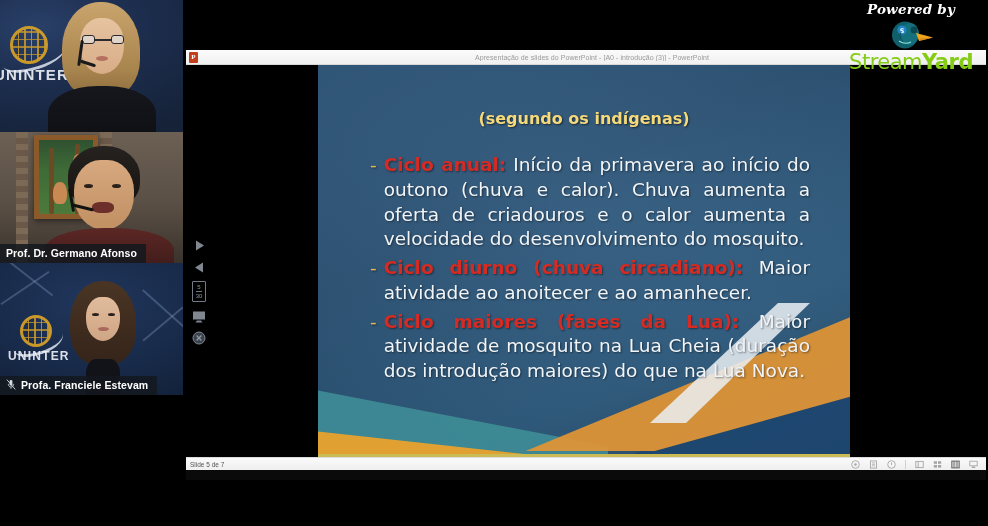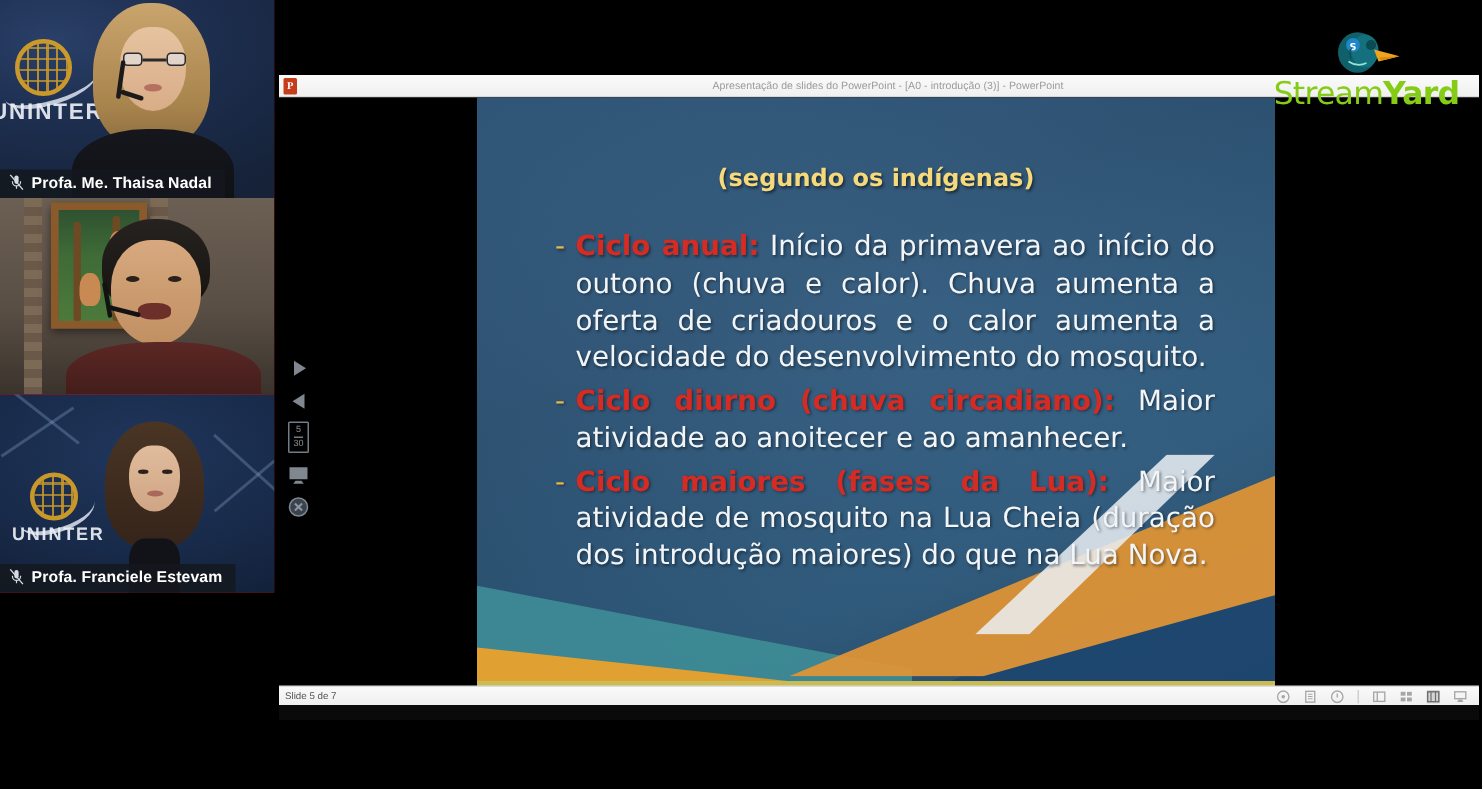--- a/index.html
+++ b/index.html
@@ -220,29 +220,20 @@
               <i style="right:0;top:0;"></i>
             <span style="position:absolute;left:13px;top:4px;width:16px;height:1.6px;background:#2a2a2e;"></span>
           </div>
           <div style="position:absolute;left:96px;top:56px;width:12px;height:5px;border-radius:50%;background:#b5705f;"></div>
           <div class="torso" style="left:48px; top:86px; width:108px; height:60px; background:linear-gradient(180deg,#15171c 0%,#0d0f13 100%);"></div>
 
           <div style="position:absolute;left:79px;top:40px;width:3px;height:26px;background:#1a1a1c;border-radius:2px;transform:rotate(8deg);"></div>
           <div style="position:absolute;left:80px;top:62px;width:16px;height:3px;background:#1a1a1c;border-radius:2px;transform:rotate(18deg);"></div>
         </div>
       </div>
-      <div class="namebar">
-        <svg class="mic" viewBox="0 0 16 18">
-          <path d="M8 1.6a2.3 2.3 0 0 1 2.3 2.3v4.6A2.3 2.3 0 0 1 8 10.8 2.3 2.3 0 0 1 5.7 8.5V3.9A2.3 2.3 0 0 1 8 1.6z" fill="#e9edf3"></path>
-          <path d="M3.6 8v.6c0 2.4 2 4.4 4.4 4.4s4.4-2 4.4-4.4V8" stroke="#e9edf3" stroke-width="1.3" fill="none"></path>
-          <path d="M8 13v3" stroke="#e9edf3" stroke-width="1.3"></path>
-          <path d="M1.2 1L15 17" stroke="#e9edf3" stroke-width="1.5"></path>
-        </svg>
-        <span>Profa. Me. Thaisa Nadal</span>
-      </div>
     </div>
 
     <div class="tile">
       <div class="feed">
         <div class="bg-room"></div>
         <div class="curtain" style="left:16px;"></div>
         <div class="curtain" style="left:100px;"></div>
         <div class="painting">
           <div class="trunk"></div>
           <div class="trunk" style="left:36px;top:4px;height:70px;"></div>
@@ -252,20 +243,23 @@
         <div class="person">
           <div class="hair" style="left:68px; top:14px; width:72px; height:62px; background:linear-gradient(180deg,#262220 0%,#15120f 100%);"></div>
           <div class="face" style="left:74px; top:28px; width:60px; height:70px; background:linear-gradient(180deg,#d8a97f 0%,#c08f62 100%);"></div>
           <div style="position:absolute;left:84px;top:52px;width:9px;height:4px;border-radius:50%;background:#2b211a;"></div>
           <div style="position:absolute;left:112px;top:52px;width:9px;height:4px;border-radius:50%;background:#2b211a;"></div>
           <div style="position:absolute;left:92px;top:70px;width:22px;height:11px;border-radius:40%;background:#6d2f2a;"></div>
           <div class="torso" style="left:44px; top:96px; width:130px; height:48px; background:linear-gradient(180deg,#5b2724 0%,#3a1a18 100%);"></div>
           <div style="position:absolute;left:70px;top:56px;width:3px;height:24px;background:#121212;border-radius:2px;transform:rotate(-10deg);"></div>
           <div style="position:absolute;left:72px;top:74px;width:22px;height:3px;background:#121212;border-radius:2px;transform:rotate(14deg);"></div>
         </div>
+      </div>
+      <div class="namebar">
+        <span>Prof. Dr. Germano Afonso</span>
       </div>
     </div>
 
     <div class="tile">
       <div class="feed">
         <div class="bg-uninter3"></div>
         <div class="deco-line" style="left:-10px; top:10px; width:70px; transform:rotate(38deg);"></div>
         <div class="deco-line" style="left:-4px; top:24px; width:58px; transform:rotate(-34deg);"></div>
         <div class="deco-line" style="right:-12px; top:46px; width:60px; transform:rotate(42deg);"></div>
         <div class="deco-line" style="right:-6px; top:60px; width:52px; transform:rotate(-40deg);"></div>
@@ -412,20 +406,21 @@
                 <path d="M3.4 6.4h2.2l1 1.6H2.4z" fill="#777"></path>
               </svg>
           </div>
         </div>
       </div>
 
     </div>
   </div>
 
   <div id="brand">
+    <div class="brand-powered">Powered by</div>
     <div class="brand-duck">
       <svg width="46" height="30" viewBox="0 0 46 30">
         <ellipse cx="17" cy="15" rx="13" ry="13.5" fill="#10606b"></ellipse>
         <ellipse cx="22" cy="14" rx="9" ry="11" fill="#14707c"></ellipse>
         <circle cx="14" cy="10" r="4.6" fill="#1f86c9"></circle>
         <text x="14" y="13.2" font-size="6.4" font-weight="bold" fill="#ffffff" text-anchor="middle" font-family="DejaVu Sans, sans-serif">S</text>
         <path d="M13 12 a4 5 0 0 0 0 7" fill="none" stroke="#0c4f58" stroke-width="1"></path>
         <circle cx="26" cy="10" r="3.4" fill="#0b4a53"></circle>
         <path d="M28 13 L45 17.5 L31 21 Z" fill="#f0a41e"></path>
         <path d="M31 18.4 L45 17.5 L33 20.4 Z" fill="#d98a12"></path>

